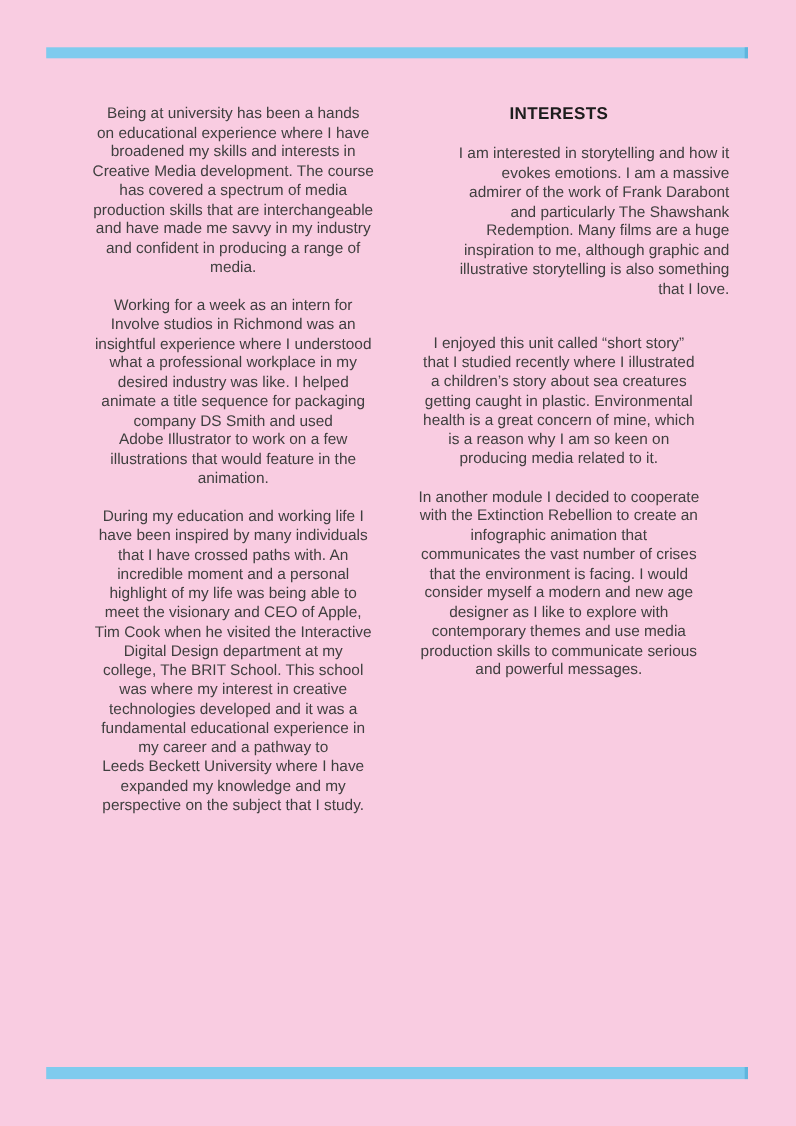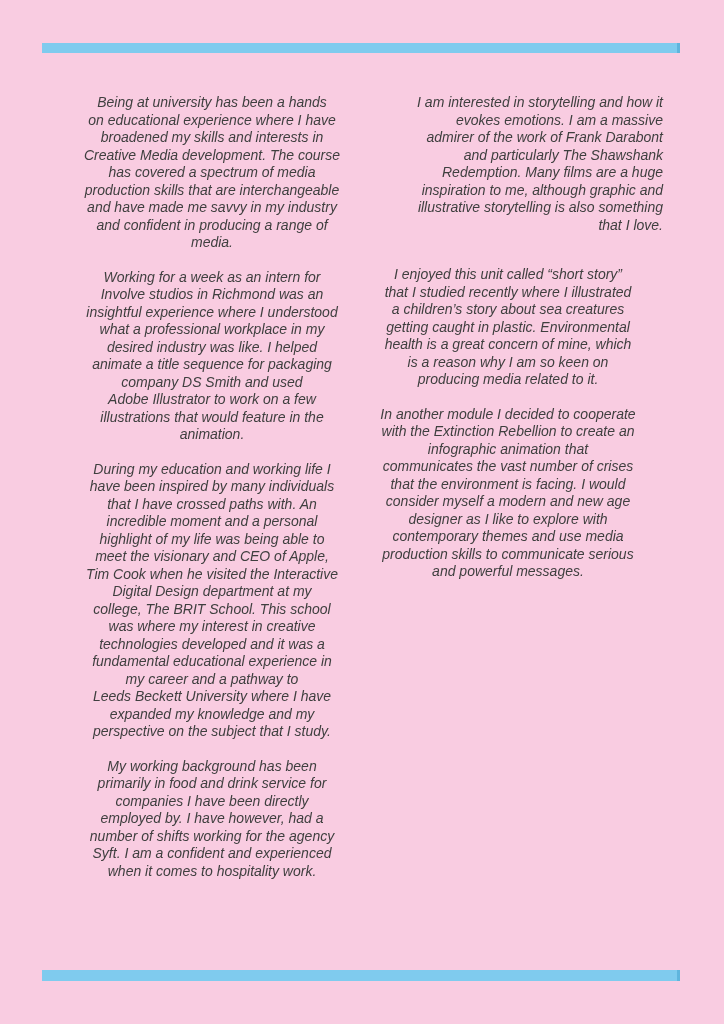--- a/index.html
+++ b/index.html
@@ -36,21 +36,20 @@
     margin: 0 0 17px 0;
     font-size: 15.5px;
     line-height: 20px;
     font-weight: bold;
     letter-spacing: 0.3px;
     color: var(--heading-text, #1d1d1d);
   }
   .col p {
     margin: 0 0 17px 0;
     white-space: pre-line;
-    font-style: italic;
   }
   .col p.gap-lg { margin-bottom: 32px; text-align: right; }
   .col p:last-child { margin-bottom: 0; }
 </style>
 </head>
 <body>
 
 <div class="accent-bar top"></div>
 
 <div class="col col-left">
@@ -82,30 +81,24 @@
 Tim Cook when he visited the Interactive
 Digital Design department at my
 college, The BRIT School. This school
 was where my interest in creative
 technologies developed and it was a
 fundamental educational experience in
 my career and a pathway to
 Leeds Beckett University where I have
 expanded my knowledge and my
 perspective on the subject that I study.</p>
-  <p>My working background has been
-primarily in food and drink service for
-companies I have been directly
-employed by. I have however, had a
-number of shifts working for the agency
-Syft. I am a confident and experienced
-when it comes to hospitality work.</p>
 </div>
 
 <div class="col col-right">
+  <h2>INTERESTS</h2>
   <p class="gap-lg">I am interested in storytelling and how it
 evokes emotions. I am a massive
 admirer of the work of Frank Darabont
 and particularly The Shawshank
 Redemption. Many films are a huge
 inspiration to me, although graphic and
 illustrative storytelling is also something
 that I love.</p>
   <p>I enjoyed this unit called “short story”
 that I studied recently where I illustrated

